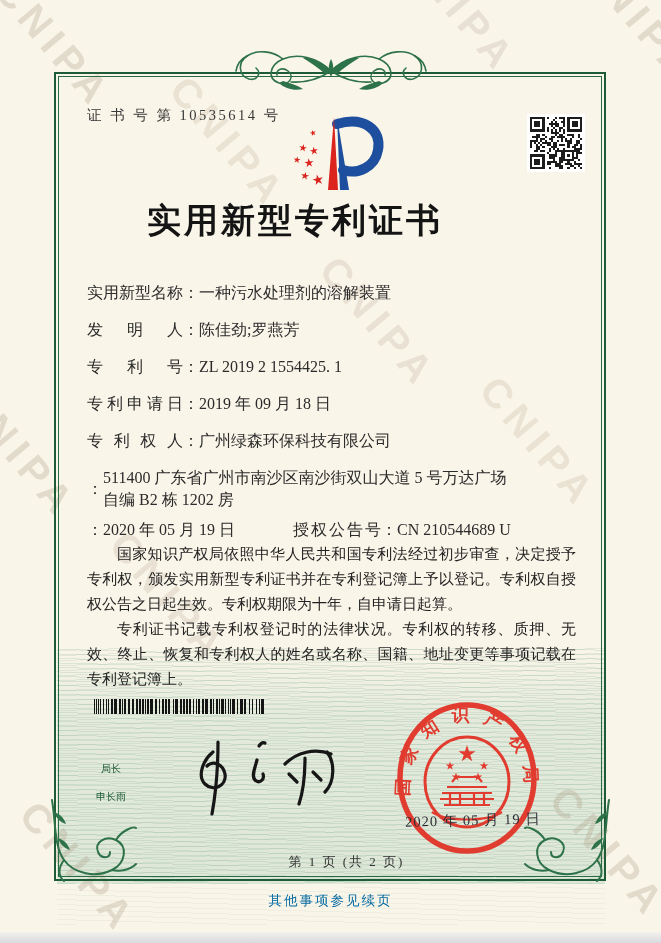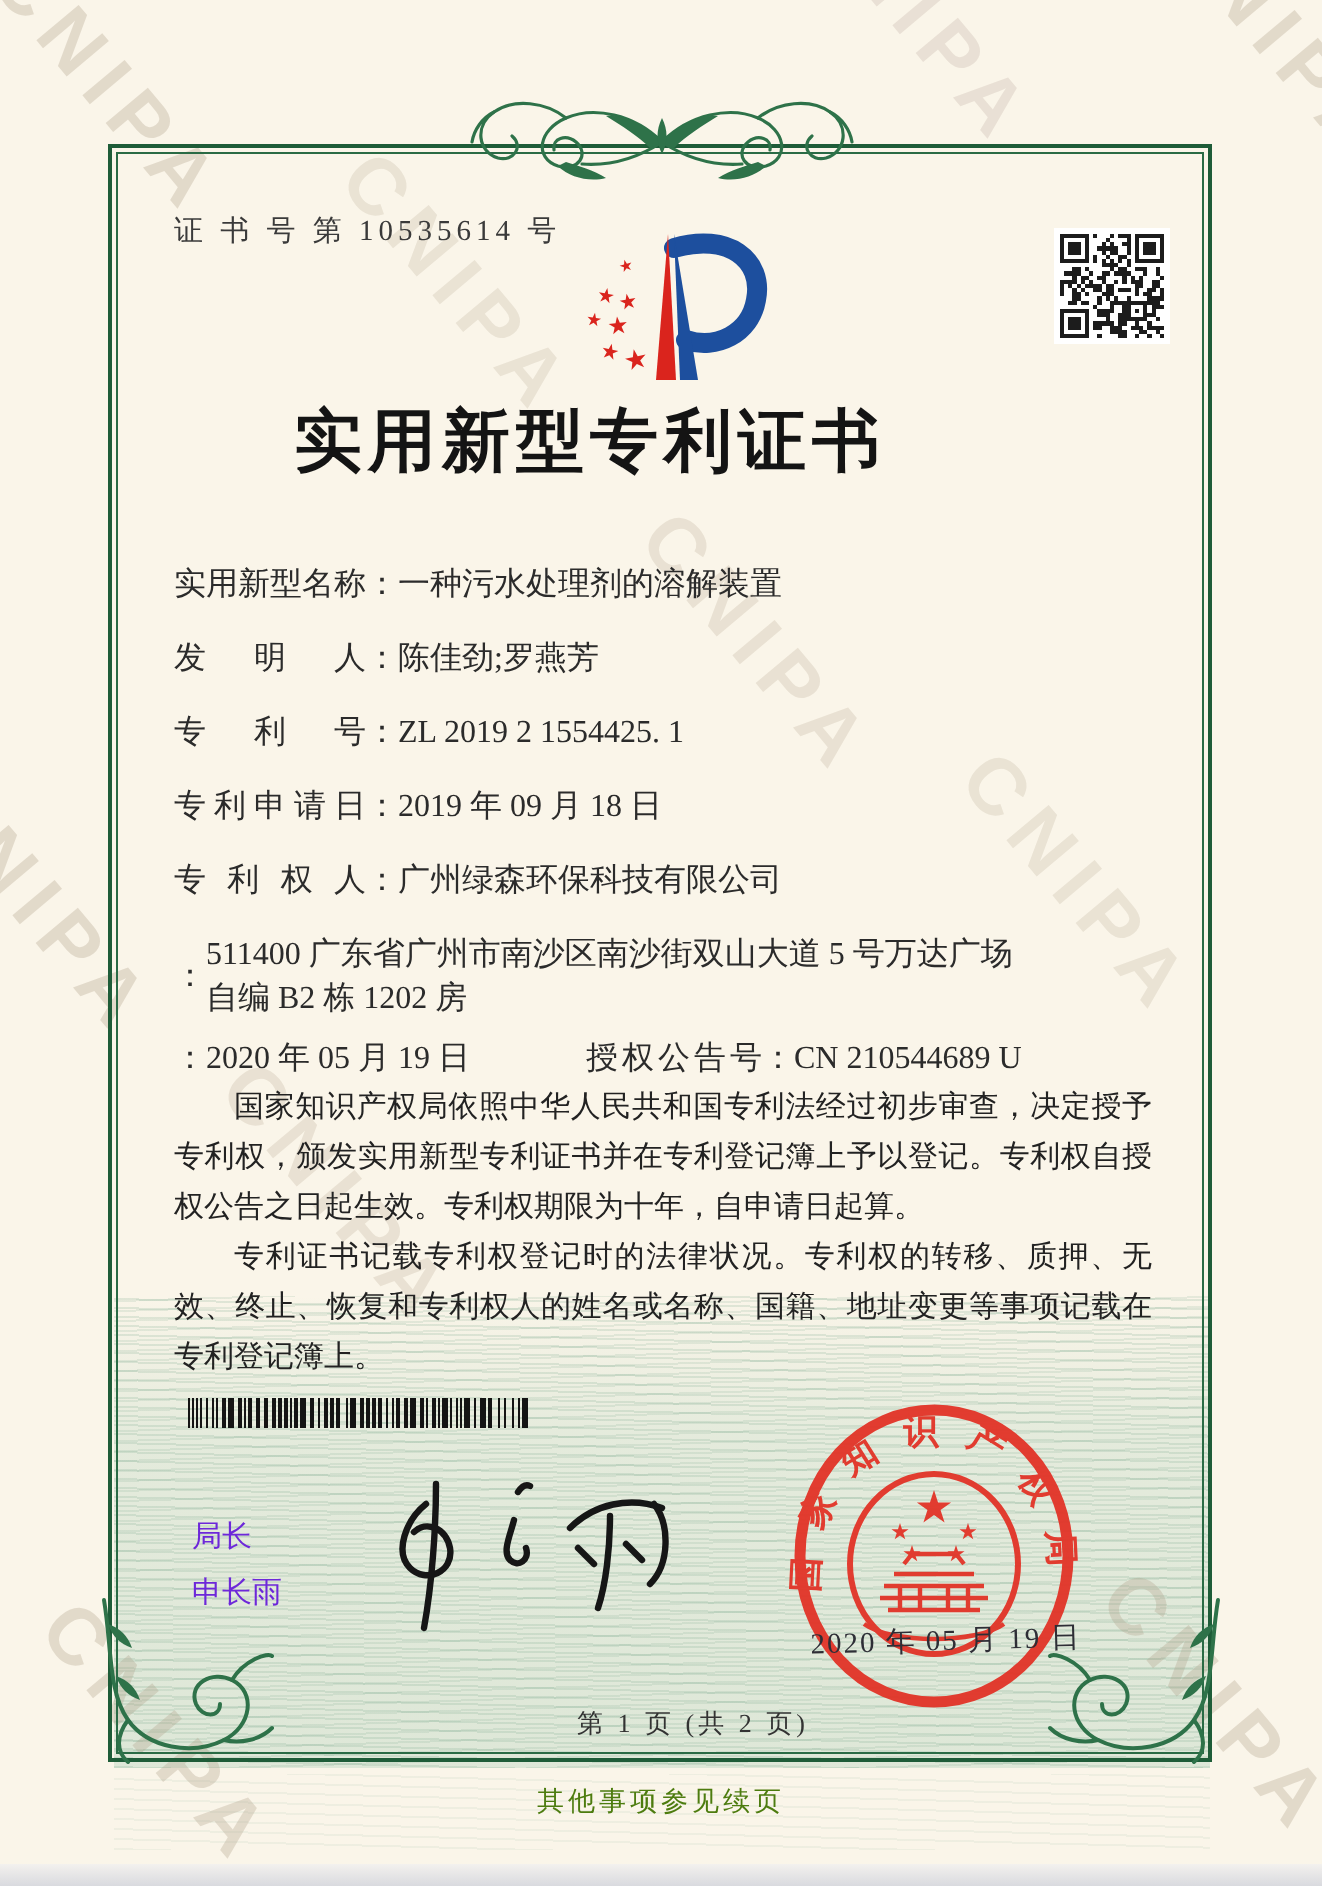--- a/index.html
+++ b/index.html
@@ -49,32 +49,32 @@
   .frow.addr{margin-bottom:8px;}
   .grant-gap{width:58px;flex:none;}
   .glabel{display:inline-block;width:88px;text-align:justify;text-align-last:justify;flex:none;}
 
   .paras{position:absolute;left:87px;top:542px;width:489px;font-size:15px;line-height:25px;
       text-align:justify;color:#222;}
   .paras p{margin:0;text-indent:2em;}
 
   .barcode{position:absolute;left:94px;top:699px;}
 
-  .signer{position:absolute;left:96px;top:755px;font-size:15px;color:#6d28d9;line-height:28px;
-      font-family:"Liberation Sans","DejaVu Sans",sans-serif;}
+  .signer{position:absolute;left:96px;top:755px;font-size:10px;color:#14532d;line-height:28px;
+      font-family:"Liberation Sans","DejaVu Sans",sans-serif;text-align:center;}
   .signature{position:absolute;left:185px;top:730px;}
 
   .seal{position:absolute;left:392px;top:698px;}
   .seal-date{position:absolute;left:398px;top:811px;width:150px;z-index:7;text-align:center;
       font-size:14.5px;letter-spacing:1px;color:#2e2e36;transform:rotate(-1.5deg);}
 
   .page-info{position:absolute;left:16px;top:853px;width:661px;text-align:center;
       font-size:13px;letter-spacing:2px;color:#333;}
   .continuation{position:absolute;left:0;top:892px;width:661px;text-align:center;
-      font-size:13.5px;letter-spacing:2px;color:#4d7c0f;z-index:5;}
+      font-size:13.5px;letter-spacing:2px;color:#0369a1;z-index:5;}
 
   .page-edge{position:absolute;left:0;bottom:0;width:661px;height:11px;z-index:9;
       background:linear-gradient(#f3f1ee,#d9dadf);}
 </style>
 </head>
 <body>
 
 <div class="page">
 
   <div class="wm" style="left:-25px;top:20px;">CNIPA</div>

